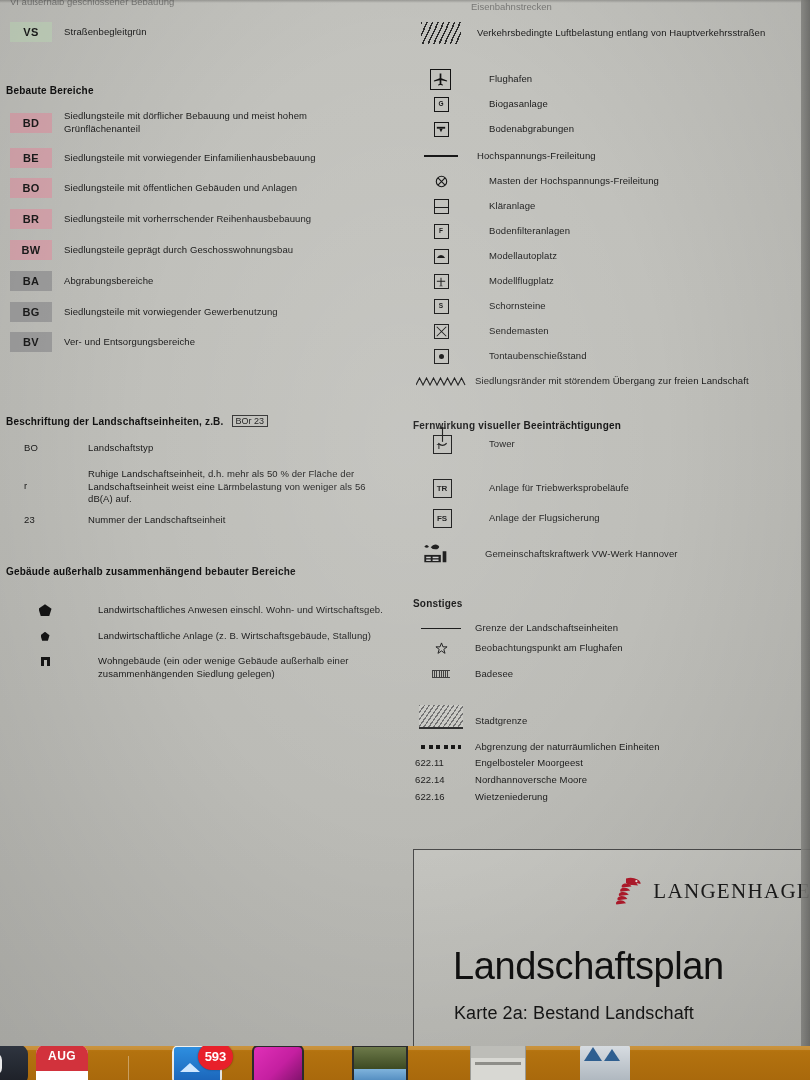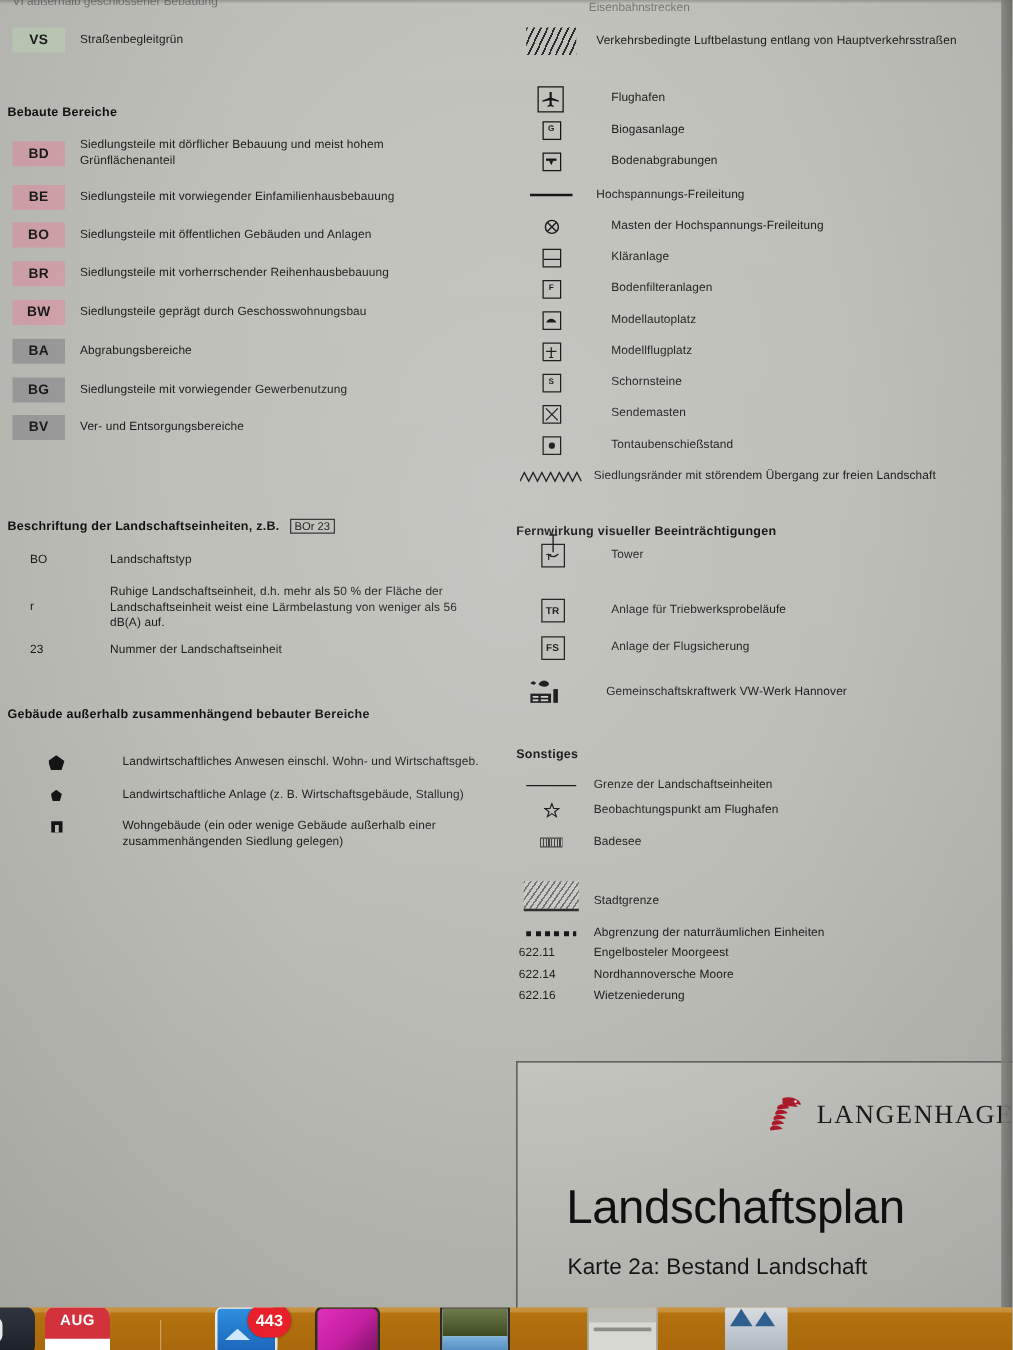--- a/index.html
+++ b/index.html
@@ -517,21 +517,21 @@
   </div>
 
   <div style="position:absolute;left:128px;bottom:0;width:1px;height:24px;background:rgba(255,255,255,.35);"></div>
 
   <div class="dockicon" style="left:172px;">
     <div style="width:50px;height:40px;border-radius:7px;background:linear-gradient(180deg,#f3f3f0,#dedede);padding:2px;box-sizing:border-box;">
       <div style="width:100%;height:100%;background:linear-gradient(180deg,#2e8fe0,#1a63b8);border-radius:3px;position:relative;overflow:hidden;">
         <div style="position:absolute;left:6px;top:16px;width:0;height:0;border-left:10px solid transparent;border-right:10px solid transparent;border-bottom:9px solid #cfe7ff;"></div>
       </div>
     </div>
-    <span class="badge">443</span>
+    <span class="badge">593</span>
   </div>
 
   <div class="dockicon" style="left:252px;">
     <div style="width:52px;height:40px;border-radius:6px;background:linear-gradient(135deg,#e030b8,#c41fa0 55%,#7c1268);border:2px solid #2b2b2b;box-sizing:border-box;"></div>
   </div>
 
   <div class="dockicon" style="left:352px;">
     <div style="width:56px;height:40px;background:#efefe8;border:2px solid #2b2b2b;box-sizing:border-box;overflow:hidden;">
       <div style="height:22px;background:linear-gradient(180deg,#6d7a4a,#3d4a22);"></div>
       <div style="height:14px;background:linear-gradient(180deg,#7fb3dc,#4b86bb);"></div>

